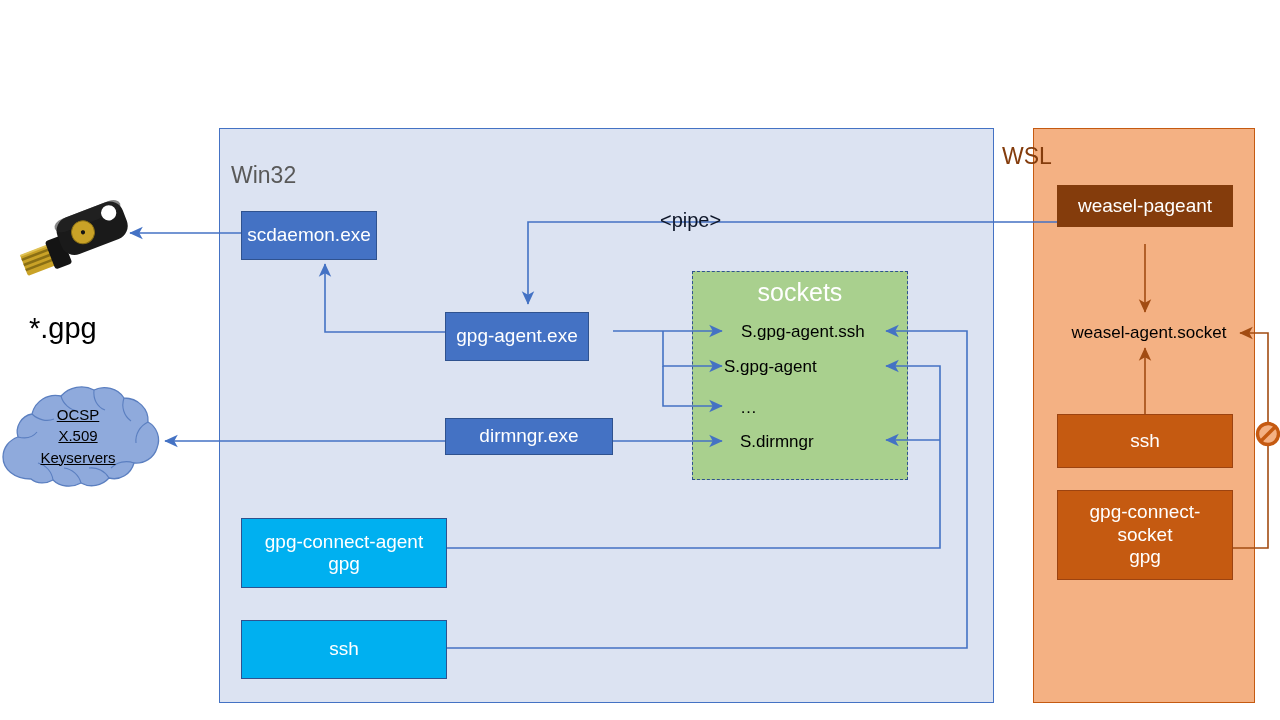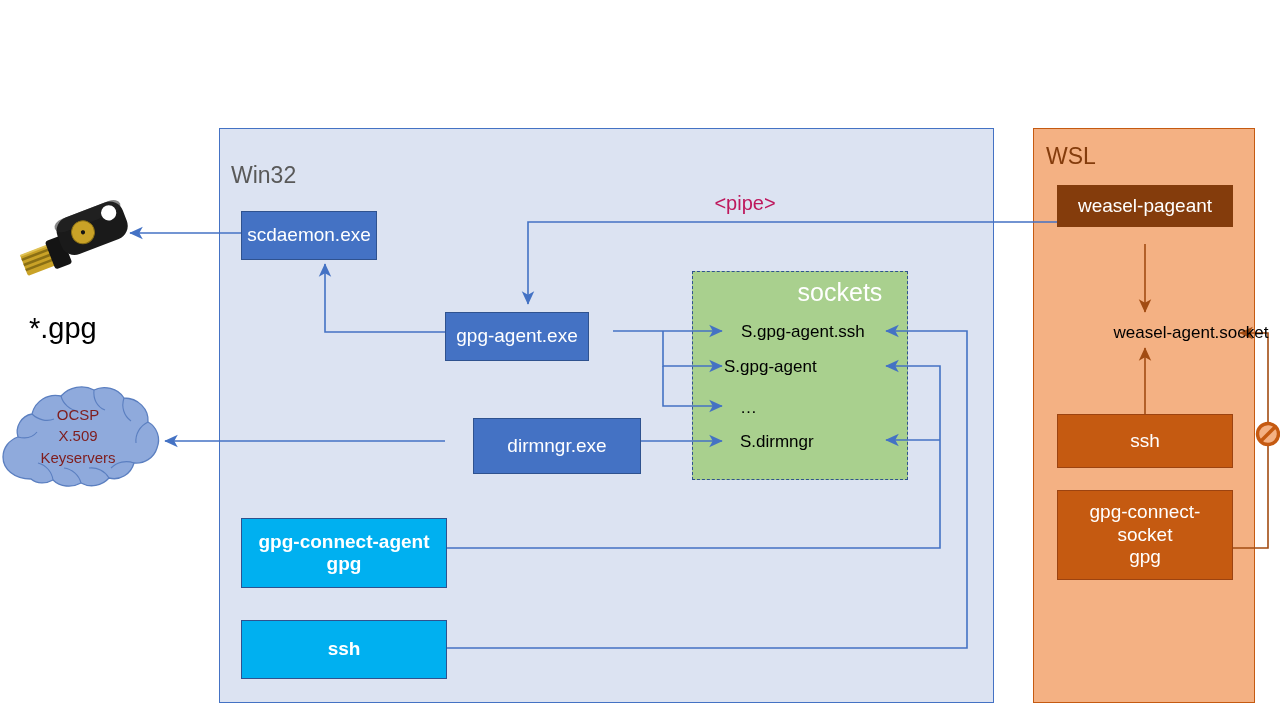--- a/index.html
+++ b/index.html
@@ -32,115 +32,116 @@
     background: #F4B183;
     border: 1.5px solid #C55A11;
   }
   .panel-label {
     position: absolute;
     font-size: 23px;
     line-height: 1;
     white-space: nowrap;
   }
   #win32-label { left: 231px; top: 140px; color: #595959; margin-top: 24px; }
-  #wsl-label   { left: 1046px; top: 145px; color: #843C0C; }
+  #wsl-label   { left: 1002px; top: 145px; color: #843C0C; }
 
   .node {
     position: absolute;
     box-sizing: border-box;
     display: flex;
     align-items: center;
     justify-content: center;
     text-align: center;
     color: #ffffff;
     line-height: 1.18;
     font-size: 19px;
     white-space: pre-line;
   }
   .node.blue    { background: #4472C4; border: 1.2px solid #2F528F; }
-  .node.cyan    { background: #00B0F0; border: 1.2px solid #2F528F; font-weight: bold; }
+  .node.cyan    { background: #00B0F0; border: 1.2px solid #2F528F; }
   .node.brown   { background: #843C0C; border: 1.2px solid #843C0C; }
   .node.orange  { background: #C55A11; border: 1.2px solid #9C4310; }
 
   #scdaemon  { left: 241px; top: 211px; width: 136px; height: 49px; }
   #gpgagent  { left: 445px; top: 312px; width: 144px; height: 49px; text-align: right; }
-  #dirmngr   { left: 445px; top: 418px; width: 168px; height: 56px; margin-left: 28px; }
+  #dirmngr   { left: 445px; top: 418px; width: 168px; height: 37px; }
   #gca-win   { left: 241px; top: 518px; width: 206px; height: 70px; }
   #ssh-win   { left: 241px; top: 620px; width: 206px; height: 59px; }
 
   #weasel-pageant { left: 1057px; top: 185px; width: 176px; height: 42px; font-size: 19px;}
   #ssh-wsl        { left: 1057px; top: 414px; width: 176px; height: 54px; }
   #gca-wsl        { left: 1057px; top: 490px; width: 176px; height: 90px; }
 
   
   #sockets-box {
     position: absolute;
     left: 692px; top: 271px; width: 216px; height: 209px;
     background: #A9D08E;
     border: 1.6px dashed #2F528F;
     box-sizing: border-box;
   }
   #sockets-title {
     position: absolute;
-    left: 732px; top: 280px; width: 216px;
+    left: 692px; top: 280px; width: 216px;
     text-align: center;
     color: #ffffff;
     font-size: 25px;
     line-height: 1;
   }
   .socket-item {
     position: absolute;
     color: #000000;
     font-size: 17px;
     line-height: 1;
     white-space: nowrap;
   }
   #sock0 { left: 741px; top: 323px; }
   #sock1 { left: 724px; top: 358px; }
   #sock2 { left: 740px; top: 399px; }
   #sock3 { left: 740px; top: 433px; }
 
   
   #weasel-agent-socket {
     position: absolute;
-    left: 1103px; top: 324px; width: 176px;
+    left: 1061px; top: 324px; width: 176px;
     text-align: center;
     color: #000000;
     font-size: 17px;
     line-height: 1;
     white-space: nowrap;
   }
 
   
   #pipe-label {
     position: absolute;
-    left: 660px; top: 193px; width: 170px;
-    text-align: center;
-    color: #be185d;
+    left: 660px; top: 210px; width: 170px;
+    text-align: left;
+    color: #0f172a;
     font-size: 20px;
     line-height: 1;
   }
   #gpg-file-label {
     position: absolute;
     left: 29px; top: 314px;
     color: #000000;
     font-size: 29px;
     line-height: 1;
     white-space: nowrap;
   }
 
   
   #cloud-wrap { position: absolute; left: 0px; top: 383px; width: 162px; height: 115px; }
   #cloud-text {
     position: absolute;
     left: 0px; top: 404px; width: 156px;
     text-align: center;
-    color: #7f1d1d;
+    color: #000000;
     font-size: 15px;
     line-height: 1.42;
+    text-decoration: underline;
   }
 
   
   #yubikey-wrap { position: absolute; left: 8px; top: 190px; width: 135px; height: 115px; }
 
   
   svg.overlay {
     position: absolute;
     left: 0; top: 0;
     width: 1280px; height: 720px;

